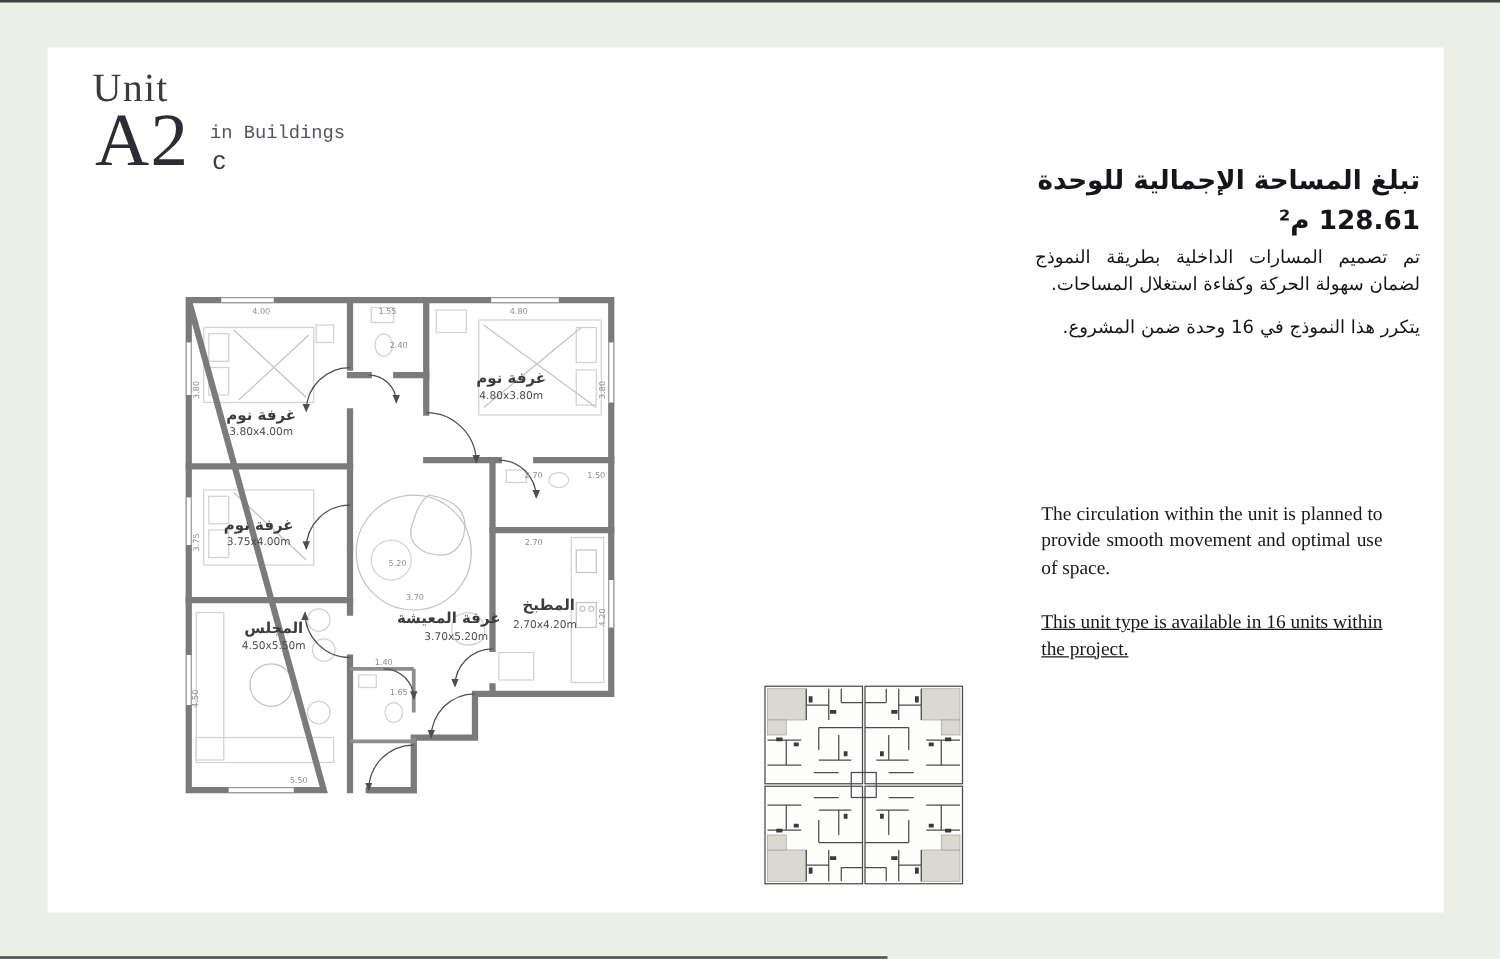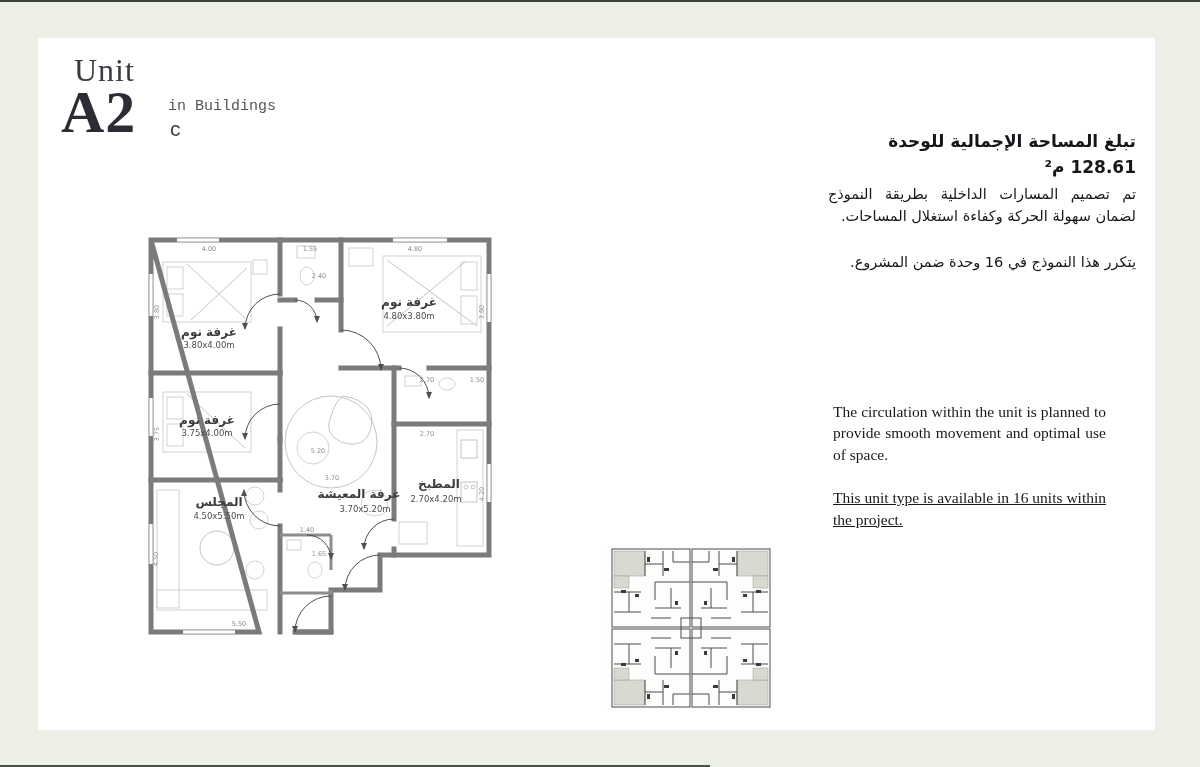--- a/index.html
+++ b/index.html
@@ -7,32 +7,32 @@
     width:1200px;height:767px;position:relative;overflow:hidden;
     background:#ecefe6;font-family:"Liberation Serif",serif;
   }
   .top-rule{position:absolute;top:0;left:0;width:100%;height:2px;background:#3d423e;}
   .bottom-rule{position:absolute;bottom:0;left:0;width:710px;height:2px;background:#4a4f49;}
   .panel{
     position:absolute;left:38px;top:38px;width:1117px;height:692px;background:#ffffff;
   }
   
   .title-unit{position:absolute;left:74px;top:52px;font-size:32px;color:#3a3a42;letter-spacing:1px;}
-  .title-code{position:absolute;left:61px;top:78px;font-size:60px;font-weight:700;color:#2c2c34;letter-spacing:1px;}
+  .title-code{position:absolute;left:76px;top:78px;font-size:60px;font-weight:400;color:#2c2c34;letter-spacing:1px;}
   .title-in{position:absolute;left:168px;top:98px;font-size:15px;color:#55555c;font-family:Liberation Mono, monospace;}
   .title-letter{position:absolute;left:170px;top:117px;font-size:21px;color:#3f3f46;font-family:"Liberation Sans",sans-serif;}
   
   .ar-block{
     position:absolute;left:828px;top:129px;width:308px;direction:rtl;
     font-family:"DejaVu Sans",sans-serif;color:#16161a;
     font-size:14.5px;line-height:1.52;text-align:justify;
   }
-  .ar-block .ar-head{font-weight:700;font-size:17px;margin:0 0 2px 0;text-align:right;}
+  .ar-block .ar-head{font-weight:700;font-size:21px;margin:0 0 2px 0;text-align:right;}
   .ar-block p{margin:0;}
-  .ar-block .ar-p3{margin-top:24px;text-align:right;}
+  .ar-block .ar-p3{margin-top:12px;text-align:right;}
   
   .en-block{
     position:absolute;left:833px;top:401px;width:273px;
     font-family:"Liberation Serif",serif;color:#18181d;
     font-size:15.5px;line-height:1.38;text-align:justify;
   }
   .en-block .en-head{font-weight:700;margin:0;}
   .en-block p{margin:0;}
   .en-block .en-p3{margin-top:22px;text-decoration:underline;}
   

